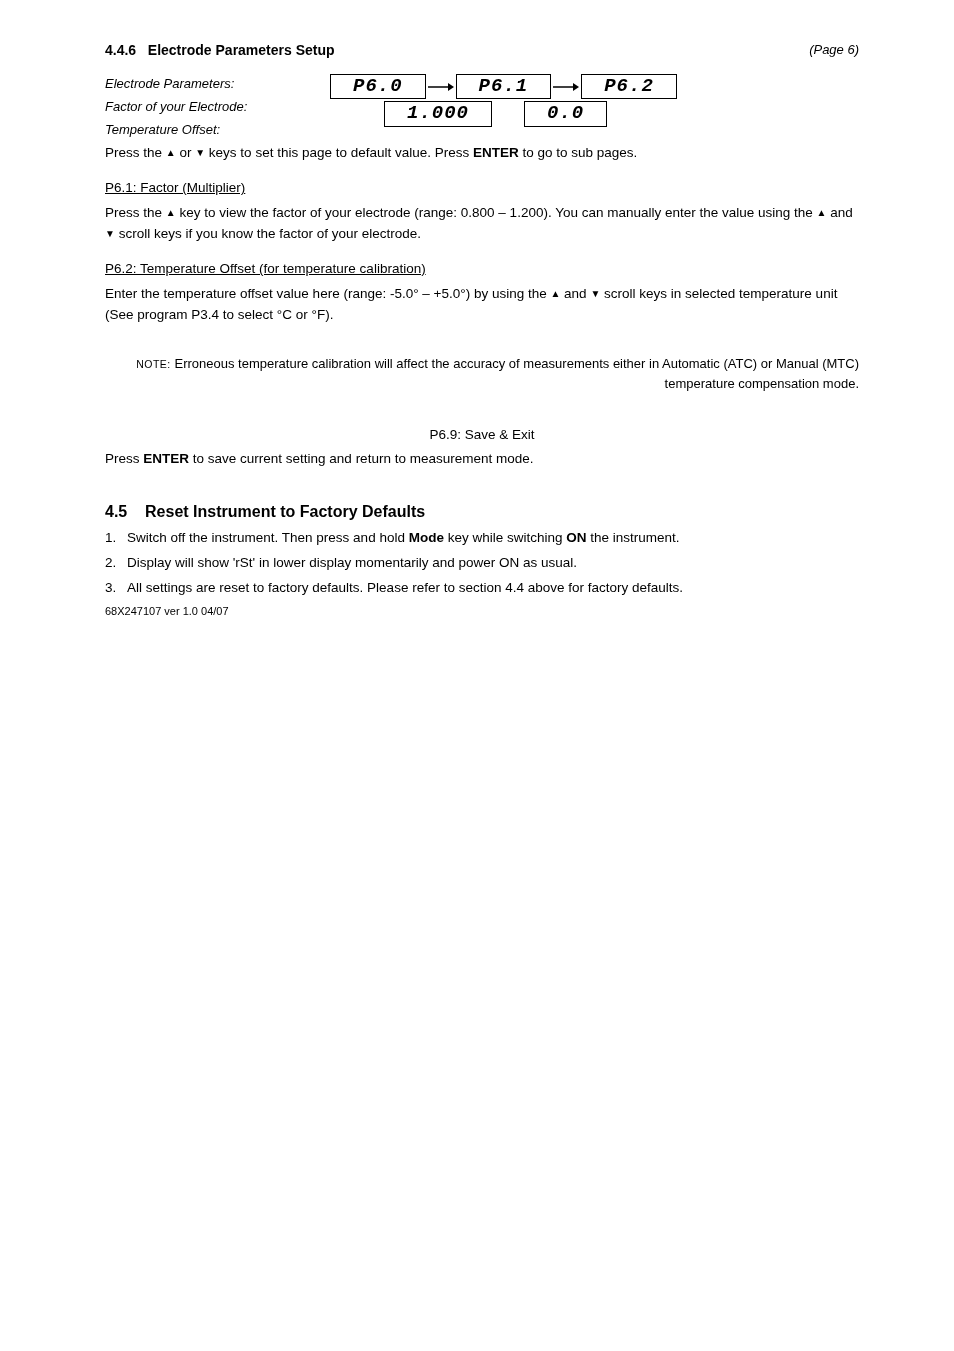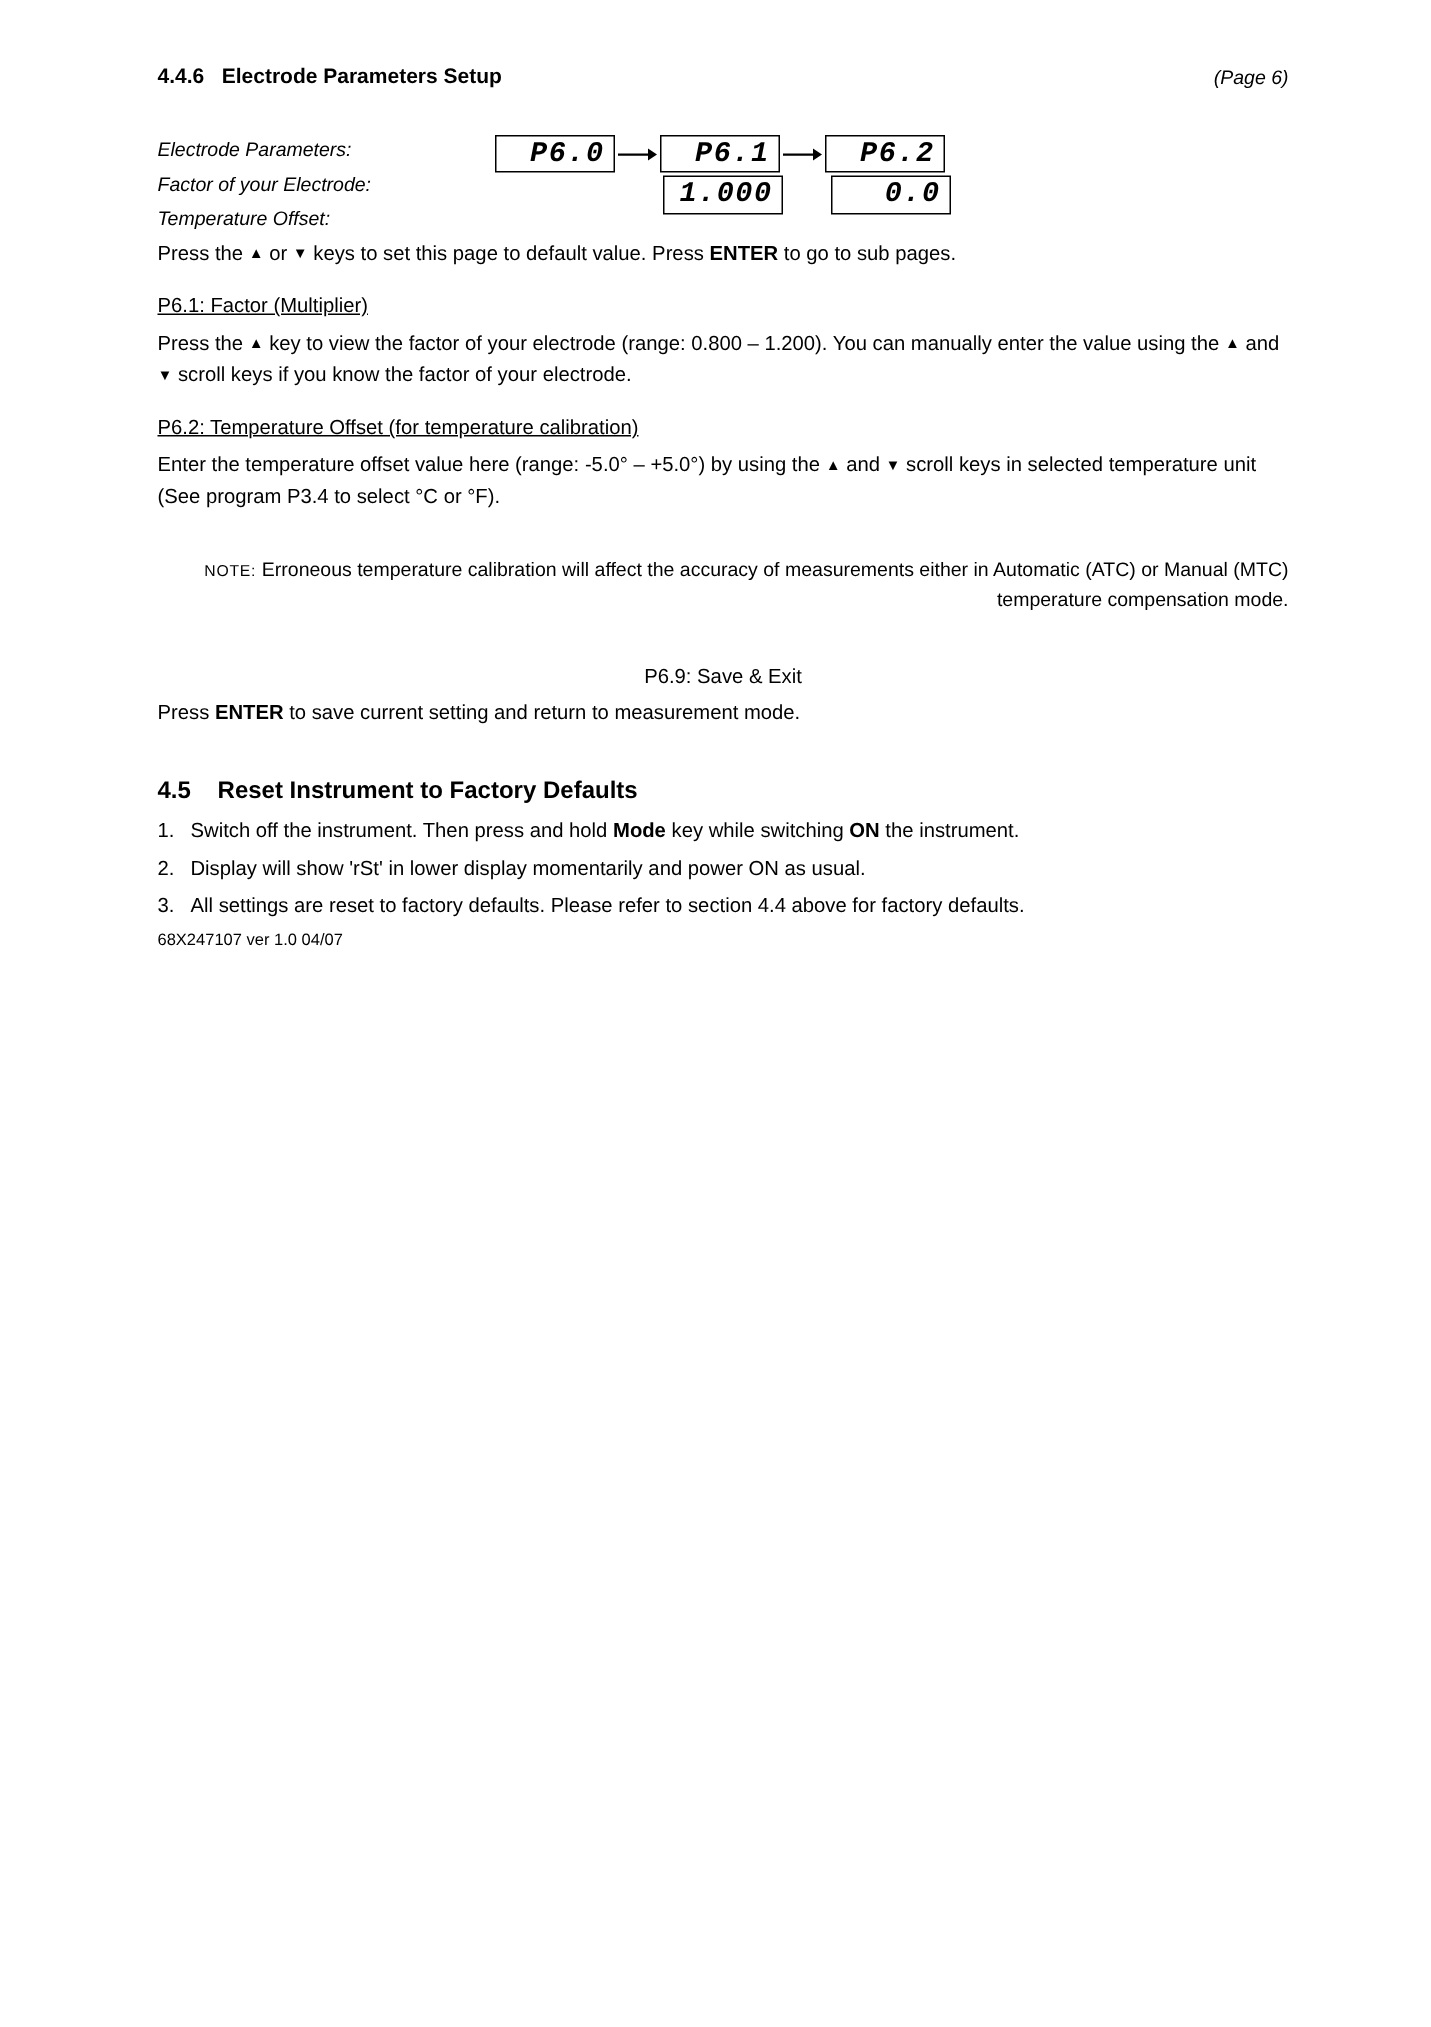--- a/index.html
+++ b/index.html
@@ -12,22 +12,22 @@
       font-size: 13.5px;
       line-height: 1.55;
       color: #000;
       background: #fff;
       width: 954px;
       padding: 40px 95px 40px 105px;
     }
     .header-row {
       display: flex;
       justify-content: space-between;
-      align-items: flex-end;
-      margin-bottom: 28px;
+      align-items: flex-start;
+      margin-bottom: 12px;
     }
     .section-header {
       font-weight: bold;
       font-size: 14px;
     }
     .page-ref {
       text-align: right;
       font-style: italic;
       font-size: 13px;
     }
@@ -37,21 +37,21 @@
       margin-bottom: 3px;
     }
     .diagram-row {
       display: flex;
       align-items: center;
       gap: 0px;
       margin-bottom: 2px;
     }
     .lcd-box {
       border: 1.5px solid #000;
-      padding: 0px 6px;
+      padding: 0px 22px;
       font-family: "Courier New", monospace;
       font-style: italic;
       font-weight: bold;
       font-size: 19px;
       letter-spacing: 1px;
       min-width: 80px;
       text-align: right;
       line-height: 1.25;
       background: #fff;
       display: inline-block;
@@ -135,21 +135,21 @@
         </svg>
       <span class="lcd-box">P6.1</span>
       <svg class="arrow-svg" width="26" height="12">
           <line x1="0" y1="6" x2="20" y2="6" stroke="#000" stroke-width="1.5"></line>
           <polygon points="20,2 26,6 20,10" fill="#000"></polygon>
         </svg>
       <span class="lcd-box">P6.2</span>
     </div>
 
 
-    <div class="diagram-row" style="gap:28px; margin-left:112px;">
+    <div class="diagram-row" style="gap:28px; margin-left:54px;">
       <span class="lcd-box">1.000</span>
       <span class="lcd-box" style="margin-left:4px;">0.0</span>
     </div>
   </div>
 </div>
 
 <div class="para">
   <span>Press the </span><span class="tri">▲</span><span> or </span><span class="tri">▼</span><span> keys to set this page to default value. Press </span><b>ENTER</b><span> to go to sub pages.</span>
 </div>
 

